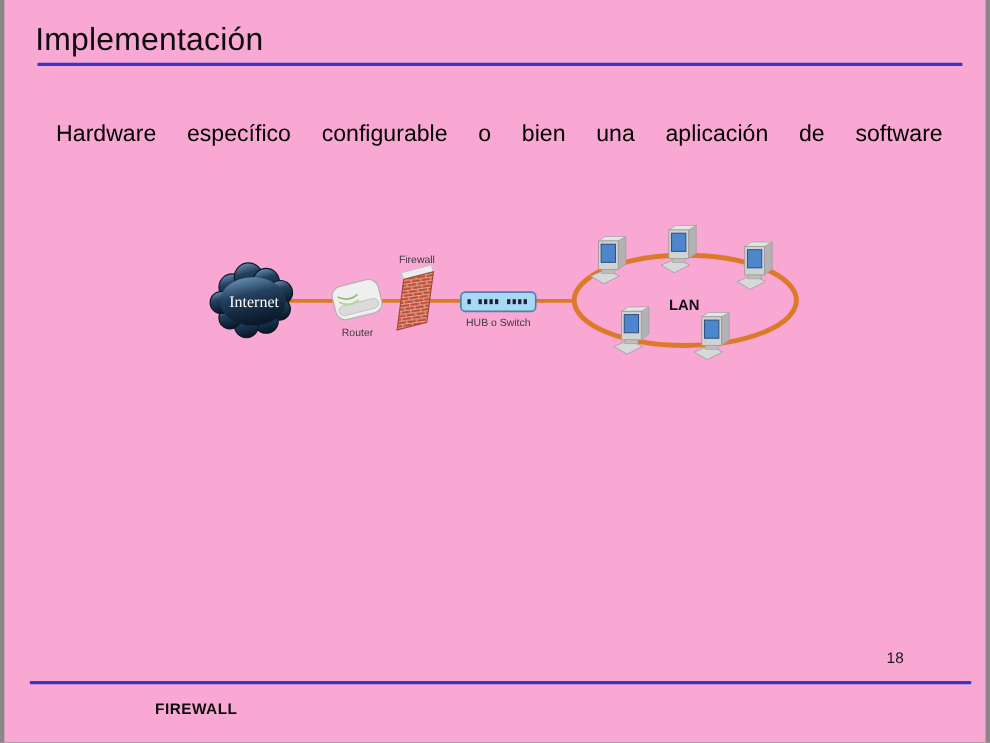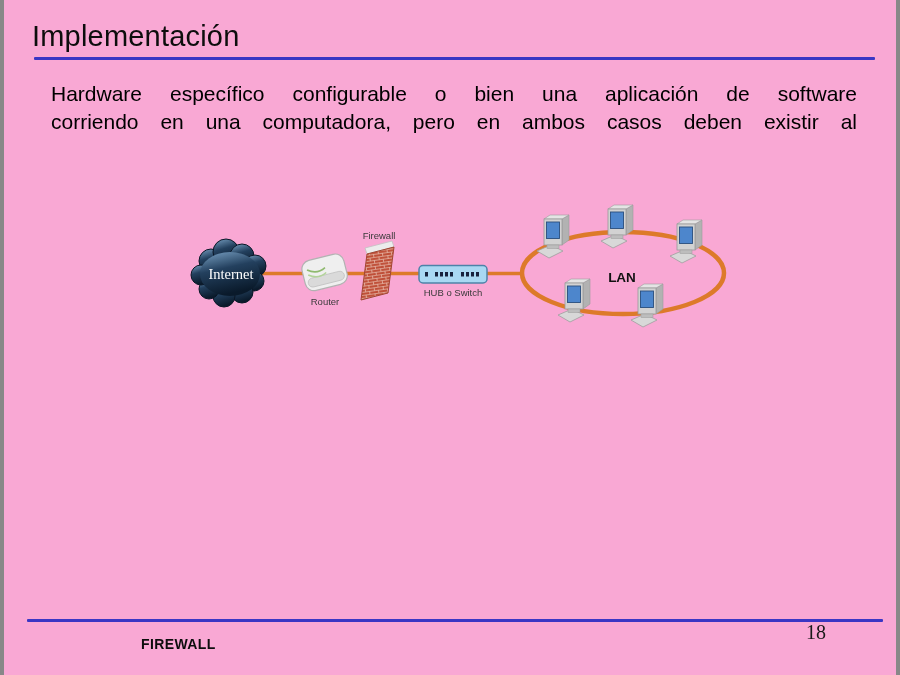--- a/index.html
+++ b/index.html
@@ -17,51 +17,50 @@
   }
   .title-rule{
     position:absolute;left:30px;top:57px;width:841px;height:3px;
     background:#3a36c4;border-radius:1px;
   }
   .body-text{
     position:absolute;left:47px;top:80px;width:806px;
     font-size:21px;line-height:27.5px;color:#000;
   }
   .body-line{white-space:normal;}
-  .body-line.justified{text-align:justify;text-align-last:justify;}
+  .body-line.justified{text-align:justify;text-align-last:justify;margin-top:28px;}
   .diagram{
     position:absolute;left:185px;top:198px;width:540px;height:152px;
   }
   .footer-rule{
     position:absolute;left:23px;top:619px;width:856px;height:3px;
     background:#3a36c4;border-radius:1px;
   }
   .footer-label{
     position:absolute;left:137px;top:636px;
     font-size:14px;font-weight:bold;color:#0d0d0d;letter-spacing:0.4px;
   }
   .page-number{
-    position:absolute;left:802px;top:621px;
-    font-family:Liberation Serif, serif;
-    font-size:20px;color:#1a1a1a;
+    position:absolute;left:802px;top:590px;
+    font-family:Liberation Sans, sans-serif;
+    font-size:14px;color:#1a1a1a;
   }
   svg text{font-family:"Liberation Sans", sans-serif;}
   svg text.serif{font-family:"Liberation Serif", serif;}
 </style>
 </head>
 <body>
 
 <div class="slide">
 
   <div class="title">Implementación</div>
   <div class="title-rule"></div>
 
   <div class="body-text">
     <div class="body-line justified">Hardware específico configurable o bien una aplicación de software</div>
-    <div class="body-line justified">corriendo en  una computadora, pero en ambos casos deben existir al</div>
   </div>
 
   <svg class="diagram" viewBox="185 198 540 152" width="540" height="152" xmlns="http://www.w3.org/2000/svg">
     <defs>
       <linearGradient id="cloudGrad" x1="0" y1="0" x2="0.3" y2="1">
         <stop offset="0" stop-color="#7ba3c6"></stop>
         <stop offset="0.45" stop-color="#23405e"></stop>
         <stop offset="1" stop-color="#0a1a2b"></stop>
       </linearGradient>
       <pattern id="brick" width="9" height="6" patternUnits="userSpaceOnUse" patternTransform="rotate(-8)">

